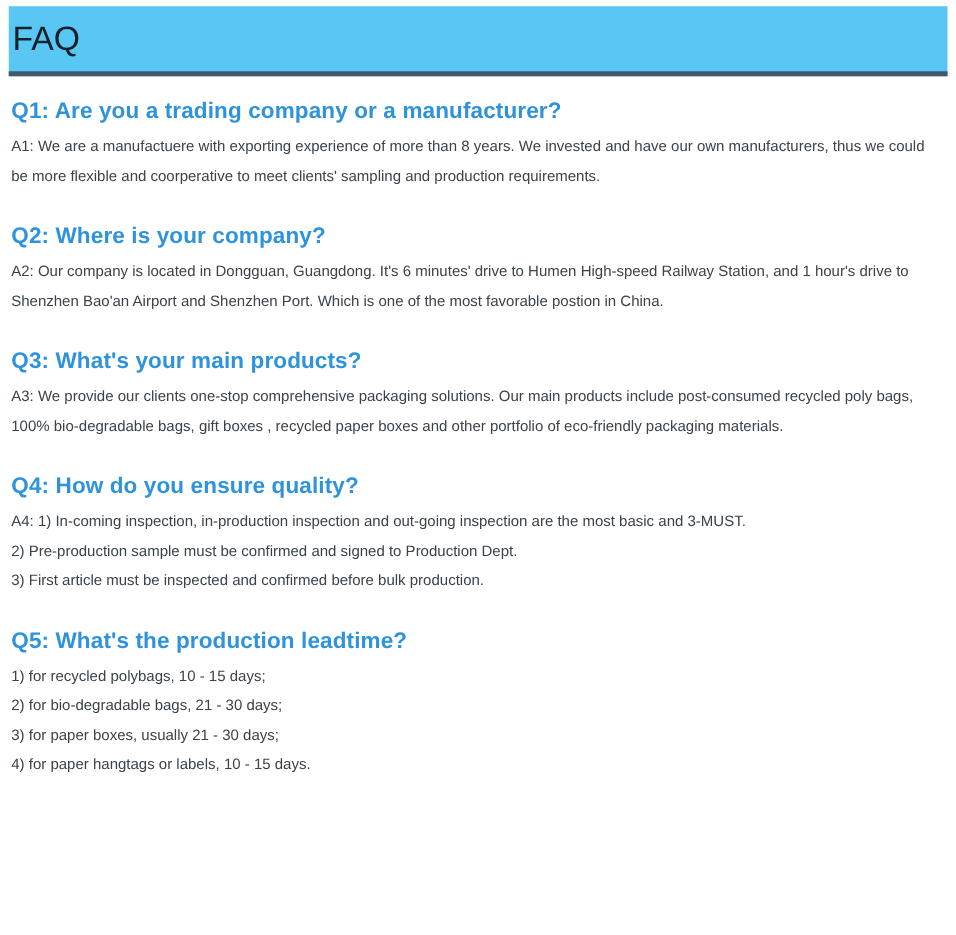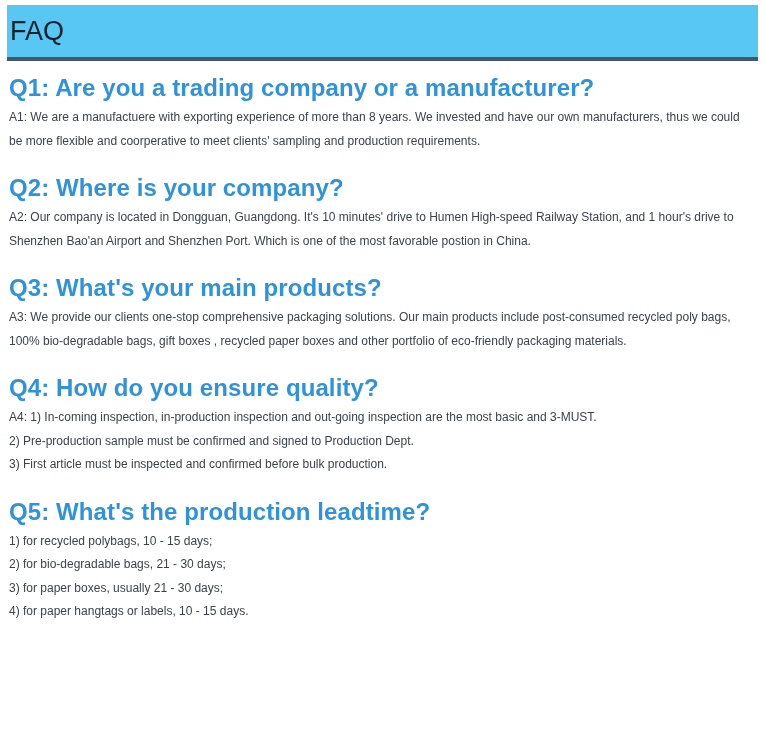--- a/index.html
+++ b/index.html
@@ -33,21 +33,21 @@
     letter-spacing: 0px;
   }
   .faq-list {
     padding-left: 2px;
     max-width: 732px;
   }
   .faq-item { margin-top: 24px; }
   .faq-item:first-child { margin-top: 16px; }
   .question {
     margin: 0 0 7px 0;
-    font-size: 24px;
+    font-size: 18px;
     line-height: 22px;
     font-weight: 700;
     color: #2E93DB;
     letter-spacing: 0.1px;
   }
   .answer { margin: 0; }
   .answer-line {
     font-size: 12px;
     line-height: 23.5px;
     color: #3A434B;
@@ -68,21 +68,21 @@
     <section class="faq-item">
       <h3 class="question">Q1: Are you a trading company or a manufacturer?</h3>
       <div class="answer">
           <div class="answer-line">A1: We are a manufactuere with exporting experience of more than 8 years. We invested and have our own manufacturers, thus we could be more flexible and coorperative to meet clients' sampling and production requirements.</div>
         </div>
     </section>
 
     <section class="faq-item">
       <h3 class="question">Q2: Where is your company?</h3>
       <div class="answer">
-          <div class="answer-line">A2: Our company is located in Dongguan, Guangdong. It's 10 minutes' drive to Humen High-speed Railway Station, and 1 hour's drive to Shenzhen Bao'an Airport and Shenzhen Port. Which is one of the most favorable postion in China.</div>
+          <div class="answer-line">A2: Our company is located in Dongguan, Guangdong. It's 6 minutes' drive to Humen High-speed Railway Station, and 1 hour's drive to Shenzhen Bao'an Airport and Shenzhen Port. Which is one of the most favorable postion in China.</div>
         </div>
     </section>
 
     <section class="faq-item">
       <h3 class="question">Q3: What's your main products?</h3>
       <div class="answer">
           <div class="answer-line">A3: We provide our clients one-stop comprehensive packaging solutions. Our main products include post-consumed recycled poly bags, 100% bio-degradable bags, gift boxes , recycled paper boxes and other portfolio of eco-friendly packaging materials.</div>
         </div>
     </section>
 

